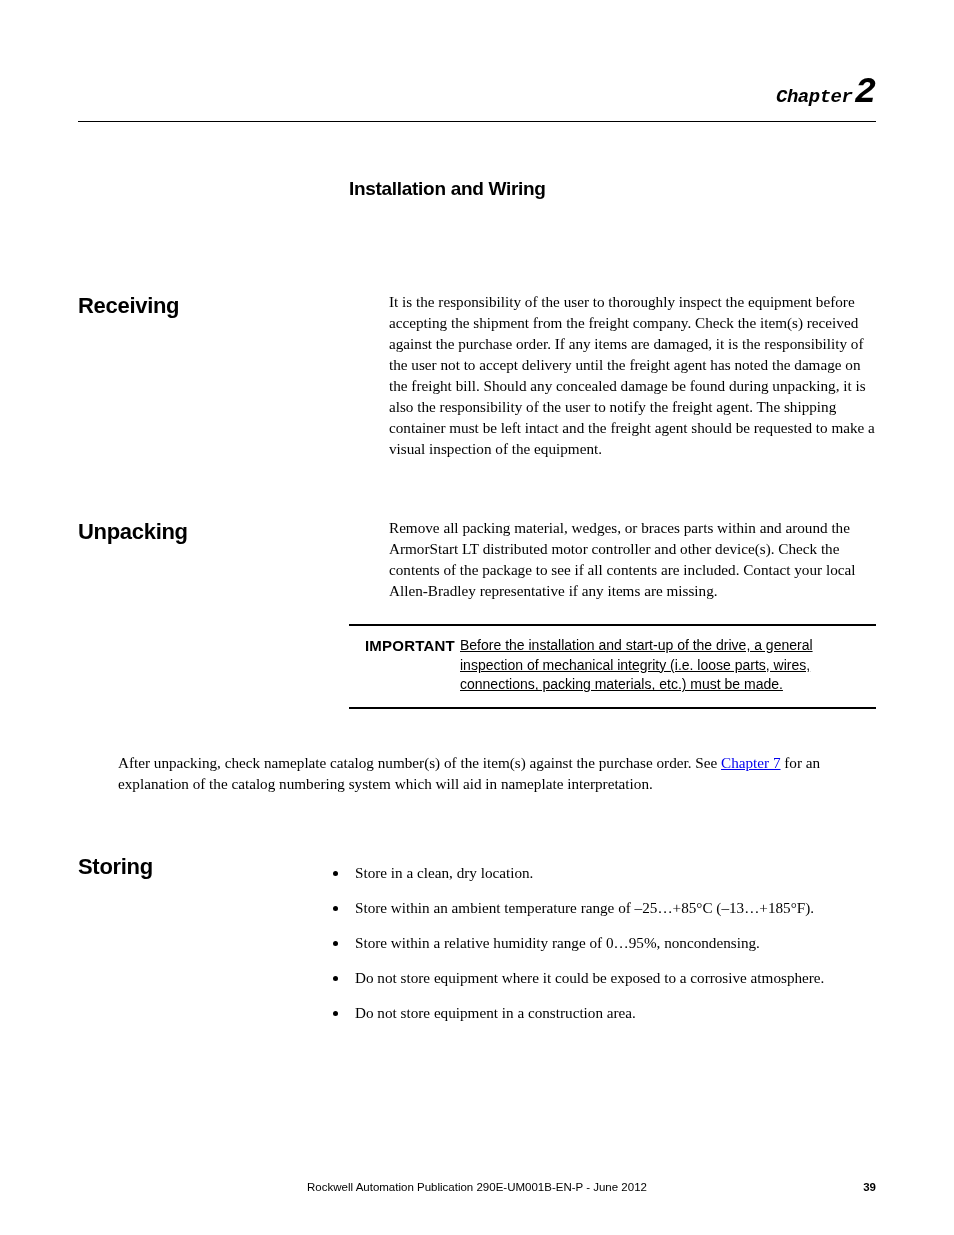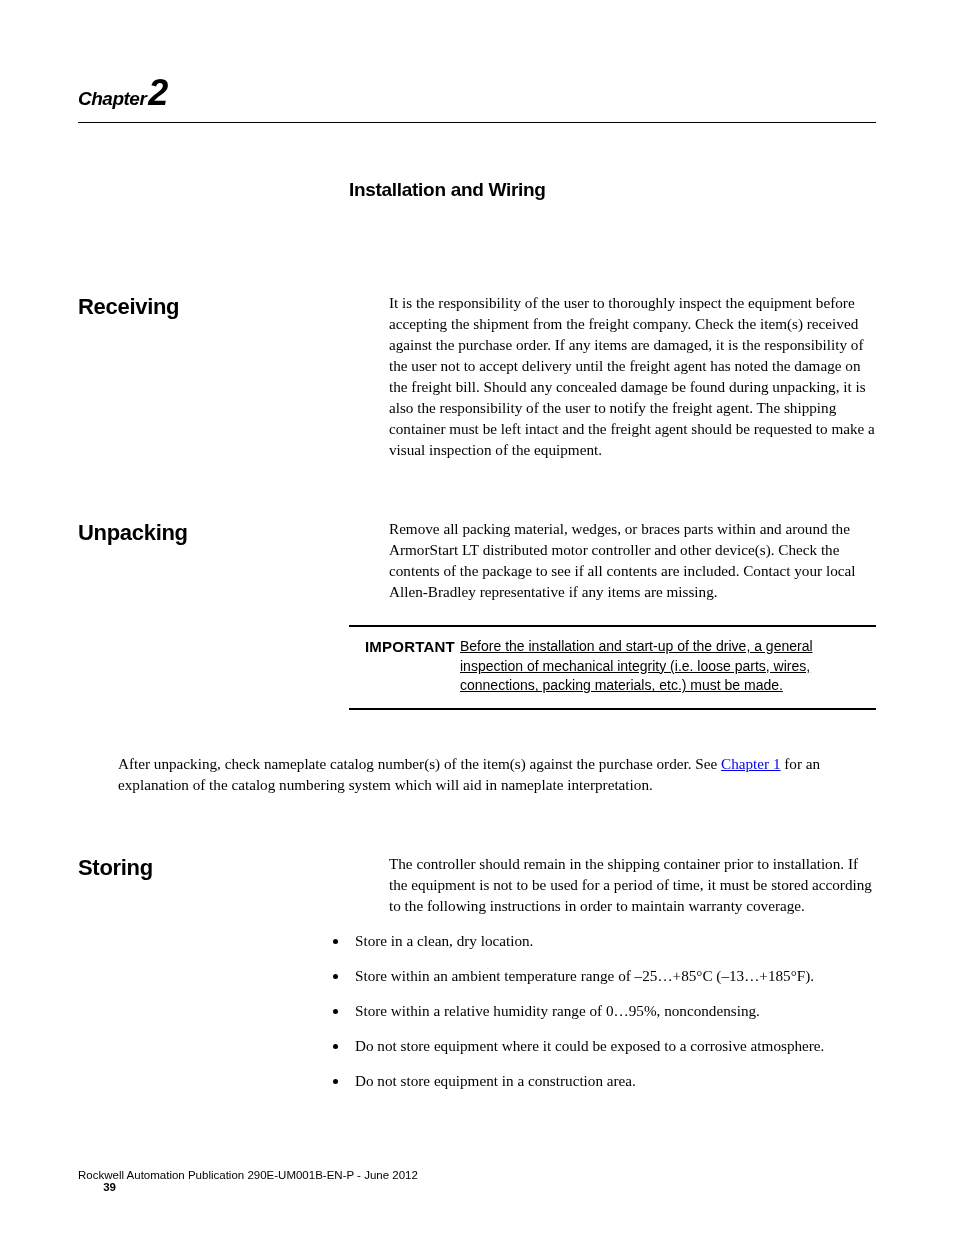--- a/index.html
+++ b/index.html
@@ -9,22 +9,22 @@
     }
     body {
       width: 954px;
       height: 1235px;
       background: #fff;
       font-family: Georgia, 'Times New Roman', serif;
       position: relative;
       padding: 72px 78px 0 78px;
     }
     .chapter-header {
-      text-align: left;
-      font-family: Liberation Sans, sans-serif;
+      text-align: right;
+      font-family: Liberation Mono, monospace;
       font-weight: bold;
       font-style: italic;
       margin-bottom: 8px;
     }
     .chapter-word {
       font-size: 19px;
       letter-spacing: -0.5px;
     }
     .chapter-num {
       font-size: 36px;
@@ -106,21 +106,20 @@
     .footer {
       position: absolute;
       bottom: 42px;
       left: 78px;
       right: 78px;
       display: flex;
       justify-content: space-between;
       align-items: baseline;
       font-family: Arial, sans-serif;
       font-size: 11.5px;
-      flex-direction: column;
     }
     .footer-text {
       flex: 1;
       text-align: center;
     }
     .page-num {
       font-weight: bold;
       width: 38px;
       text-align: right;
     }
@@ -151,28 +150,27 @@
     <p>Remove all packing material, wedges, or braces parts within and around the ArmorStart LT distributed motor controller and other device(s). Check the contents of the package to see if all contents are included. Contact your local Allen-Bradley representative if any items are missing.</p>
     <div class="important-box">
       <div class="important-label">IMPORTANT</div>
       <div class="important-text">Before the installation and start-up of the drive, a general inspection of mechanical integrity (i.e. loose parts, wires, connections, packing materials, etc.) must be made.</div>
     </div>
   </div>
 </div>
 
 <div class="section">
   <div class="section-body">
-    <p><span>After unpacking, check nameplate catalog number(s) of the item(s) against the purchase order. See </span><a class="link">Chapter 1</a><span> for an explanation of the catalog numbering system which will aid in nameplate interpretation.</span></p>
+    <p><span>After unpacking, check nameplate catalog number(s) of the item(s) against the purchase order. See </span><a class="link">Chapter 7</a><span> for an explanation of the catalog numbering system which will aid in nameplate interpretation.</span></p>
   </div>
 </div>
 
 <div class="section">
   <div class="section-heading">Storing</div>
   <div class="section-body">
-    <p>The controller should remain in the shipping container prior to installation. If the equipment is not to be used for a period of time, it must be stored according to the following instructions in order to maintain warranty coverage.</p>
     <ul class="bullets">
       <li>Store in a clean, dry location.</li>
       <li>Store within an ambient temperature range of –25…+85°C (–13…+185°F).</li>
       <li>Store within a relative humidity range of 0…95%, noncondensing.</li>
       <li>Do not store equipment where it could be exposed to a corrosive atmosphere.</li>
       <li>Do not store equipment in a construction area.</li>
     </ul>
   </div>
 </div>
 

